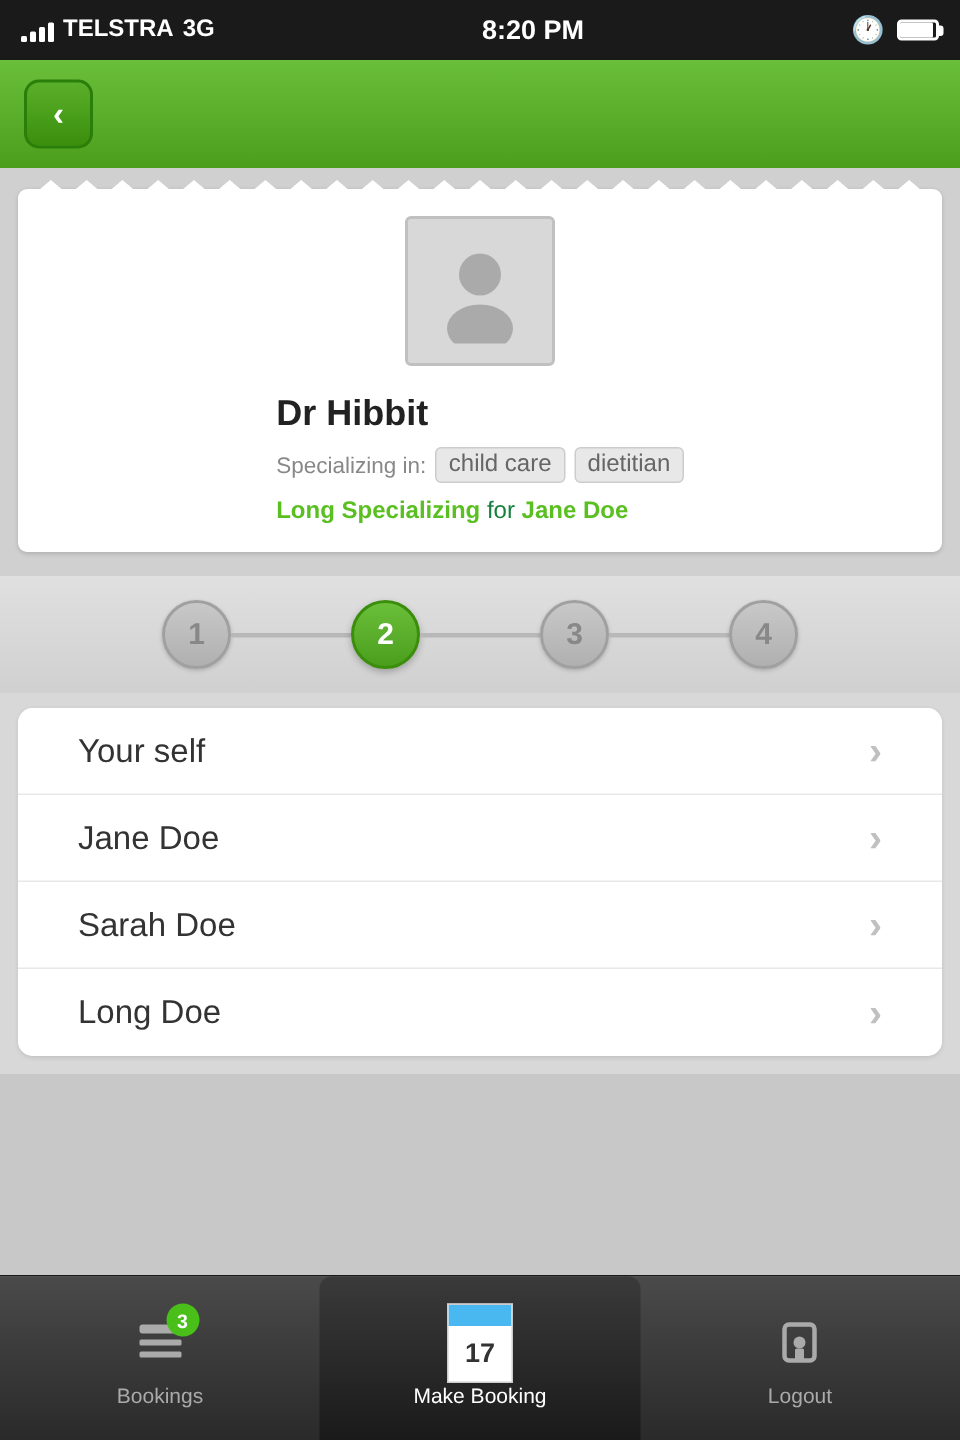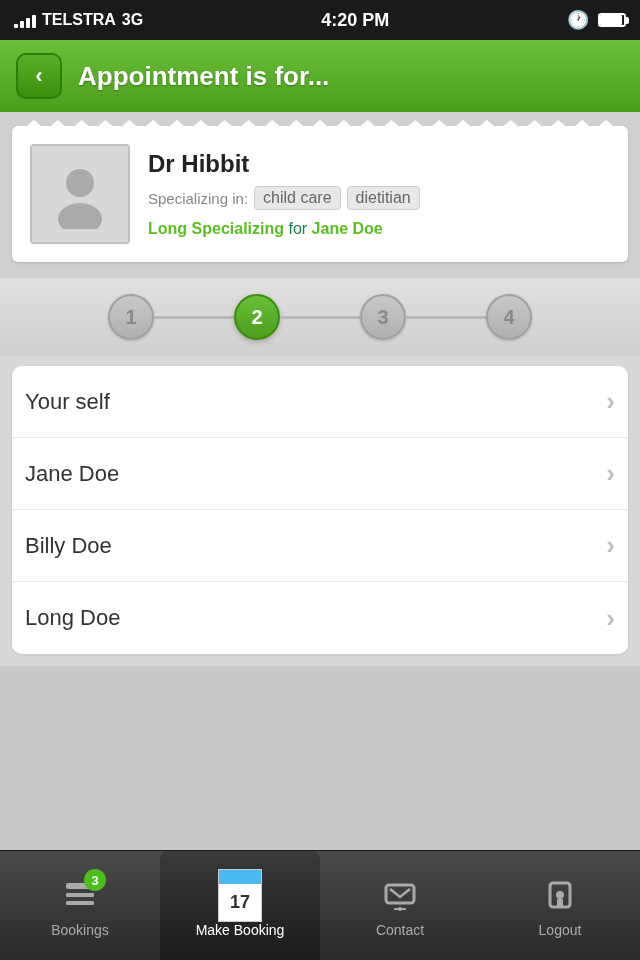--- a/index.html
+++ b/index.html
@@ -95,20 +95,21 @@
     }
     #doctor-card {
       background: white;
       border-radius: 6px;
       padding: 18px 18px;
       display: flex;
       align-items: center;
       gap: 18px;
       box-shadow: 0 1px 3px rgba(0,0,0,0.15);
       position: relative;
+      flex-direction: column;
     }
     #doctor-card::before {
       content: '';
       position: absolute;
       top: -6px; left: 10px; right: 10px;
       height: 10px;
       background: white;
       clip-path: polygon(0% 100%, 2% 0%, 4% 100%, 6% 0%, 8% 100%, 10% 0%, 12% 100%, 14% 0%, 16% 100%, 18% 0%, 20% 100%, 22% 0%, 24% 100%, 26% 0%, 28% 100%, 30% 0%, 32% 100%, 34% 0%, 36% 100%, 38% 0%, 40% 100%, 42% 0%, 44% 100%, 46% 0%, 48% 100%, 50% 0%, 52% 100%, 54% 0%, 56% 100%, 58% 0%, 60% 100%, 62% 0%, 64% 100%, 66% 0%, 68% 100%, 70% 0%, 72% 100%, 74% 0%, 76% 100%, 78% 0%, 80% 100%, 82% 0%, 84% 100%, 86% 0%, 88% 100%, 90% 0%, 92% 100%, 94% 0%, 96% 100%, 98% 0%, 100% 100%);
     }
     .doctor-avatar {
@@ -208,22 +209,22 @@
     #list {
       background: white;
       border-radius: 10px;
       overflow: hidden;
       box-shadow: 0 1px 3px rgba(0,0,0,0.1);
     }
     .list-item {
       display: flex;
       align-items: center;
       justify-content: space-between;
-      padding: 0 13px;
-      height: 72px;
+      padding: 0 40px;
+      height: 58px;
       border-bottom: 1px solid #e8e8e8;
       background: white;
     }
     .list-item:last-child { border-bottom: none; }
     .list-item-label {
       font-size: 22px;
       color: #333;
     }
     .chevron {
       color: #c0c0c0;
@@ -314,35 +315,34 @@
     <div class="signal-bars">
       <span style="height:4px"></span>
       <span style="height:7px"></span>
       <span style="height:10px"></span>
       <span style="height:13px"></span>
     </div>
     <span>TELSTRA</span>
     <span>3G</span>
   </div>
   <div class="status-center">
-    <span>4:20 PM</span>
+    <span>8:20 PM</span>
   </div>
   <div class="status-right">
     <span style="font-size:18px;">🕐</span>
     <div class="battery">
       <div class="battery-fill"></div>
     </div>
   </div>
 </div>
 
 <div id="header">
   <div class="back-btn">
     <span>‹</span>
   </div>
-  <span class="header-title">Appointment is for...</span>
 </div>
 
 <div id="doctor-card-container">
   <div id="doctor-card">
     <div class="doctor-avatar">
       <svg viewBox="0 0 70 70" xmlns="http://www.w3.org/2000/svg">
         <circle cx="35" cy="24" r="14" fill="#aaa"></circle>
         <ellipse cx="35" cy="60" rx="22" ry="16" fill="#aaa"></ellipse>
       </svg>
     </div>
@@ -384,21 +384,21 @@
   <div id="list">
     <div class="list-item">
       <span class="list-item-label">Your self</span>
       <span class="chevron">›</span>
     </div>
     <div class="list-item">
       <span class="list-item-label">Jane Doe</span>
       <span class="chevron">›</span>
     </div>
     <div class="list-item">
-      <span class="list-item-label">Billy Doe</span>
+      <span class="list-item-label">Sarah Doe</span>
       <span class="chevron">›</span>
     </div>
     <div class="list-item">
       <span class="list-item-label">Long Doe</span>
       <span class="chevron">›</span>
     </div>
   </div>
 </div>
 
 <div id="tab-bar">
@@ -419,31 +419,20 @@
   <div class="tab-item active-tab">
     <div class="tab-icon-wrap">
       <div class="calendar-icon">
         <div class="cal-header"></div>
         <div class="cal-body">17</div>
       </div>
     </div>
     <span style="color:white;">Make Booking</span>
   </div>
 
-  <div class="tab-item">
-    <div class="tab-icon-wrap">
-      <svg width="36" height="36" viewBox="0 0 36 36">
-        <rect x="4" y="8" width="28" height="18" rx="3" fill="none" stroke="#aaa" stroke-width="3"></rect>
-        <circle cx="18" cy="32" r="2" fill="#aaa"></circle>
-        <line x1="12" y1="32" x2="24" y2="32" stroke="#aaa" stroke-width="2"></line>
-        <path d="M8 12 L18 20 L28 12" fill="none" stroke="#aaa" stroke-width="2.5"></path>
-      </svg>
-    </div>
-    <span>Contact</span>
-  </div>
 
   <div class="tab-item">
     <div class="tab-icon-wrap">
       <svg width="36" height="36" viewBox="0 0 36 36">
         <rect x="8" y="6" width="20" height="24" rx="3" fill="none" stroke="#aaa" stroke-width="3"></rect>
         <circle cx="18" cy="18" r="4" fill="#aaa"></circle>
         <rect x="15" y="22" width="6" height="8" rx="1" fill="#aaa"></rect>
       </svg>
     </div>
     <span>Logout</span>

